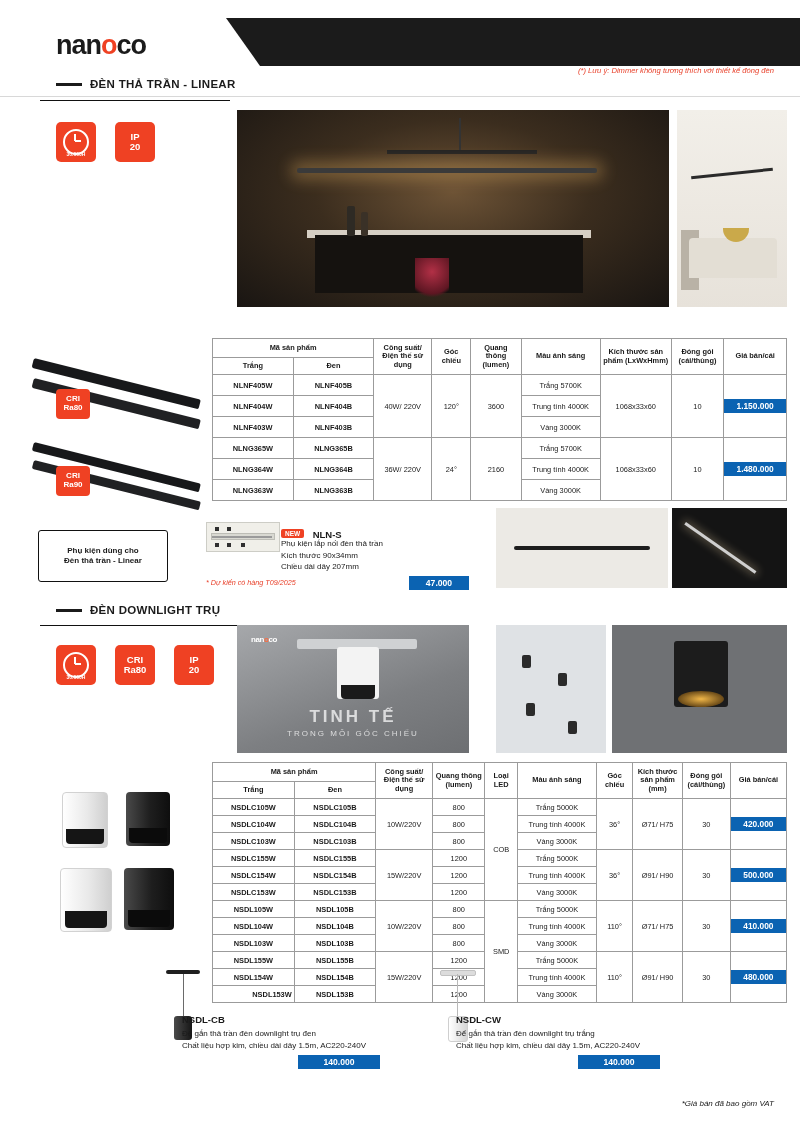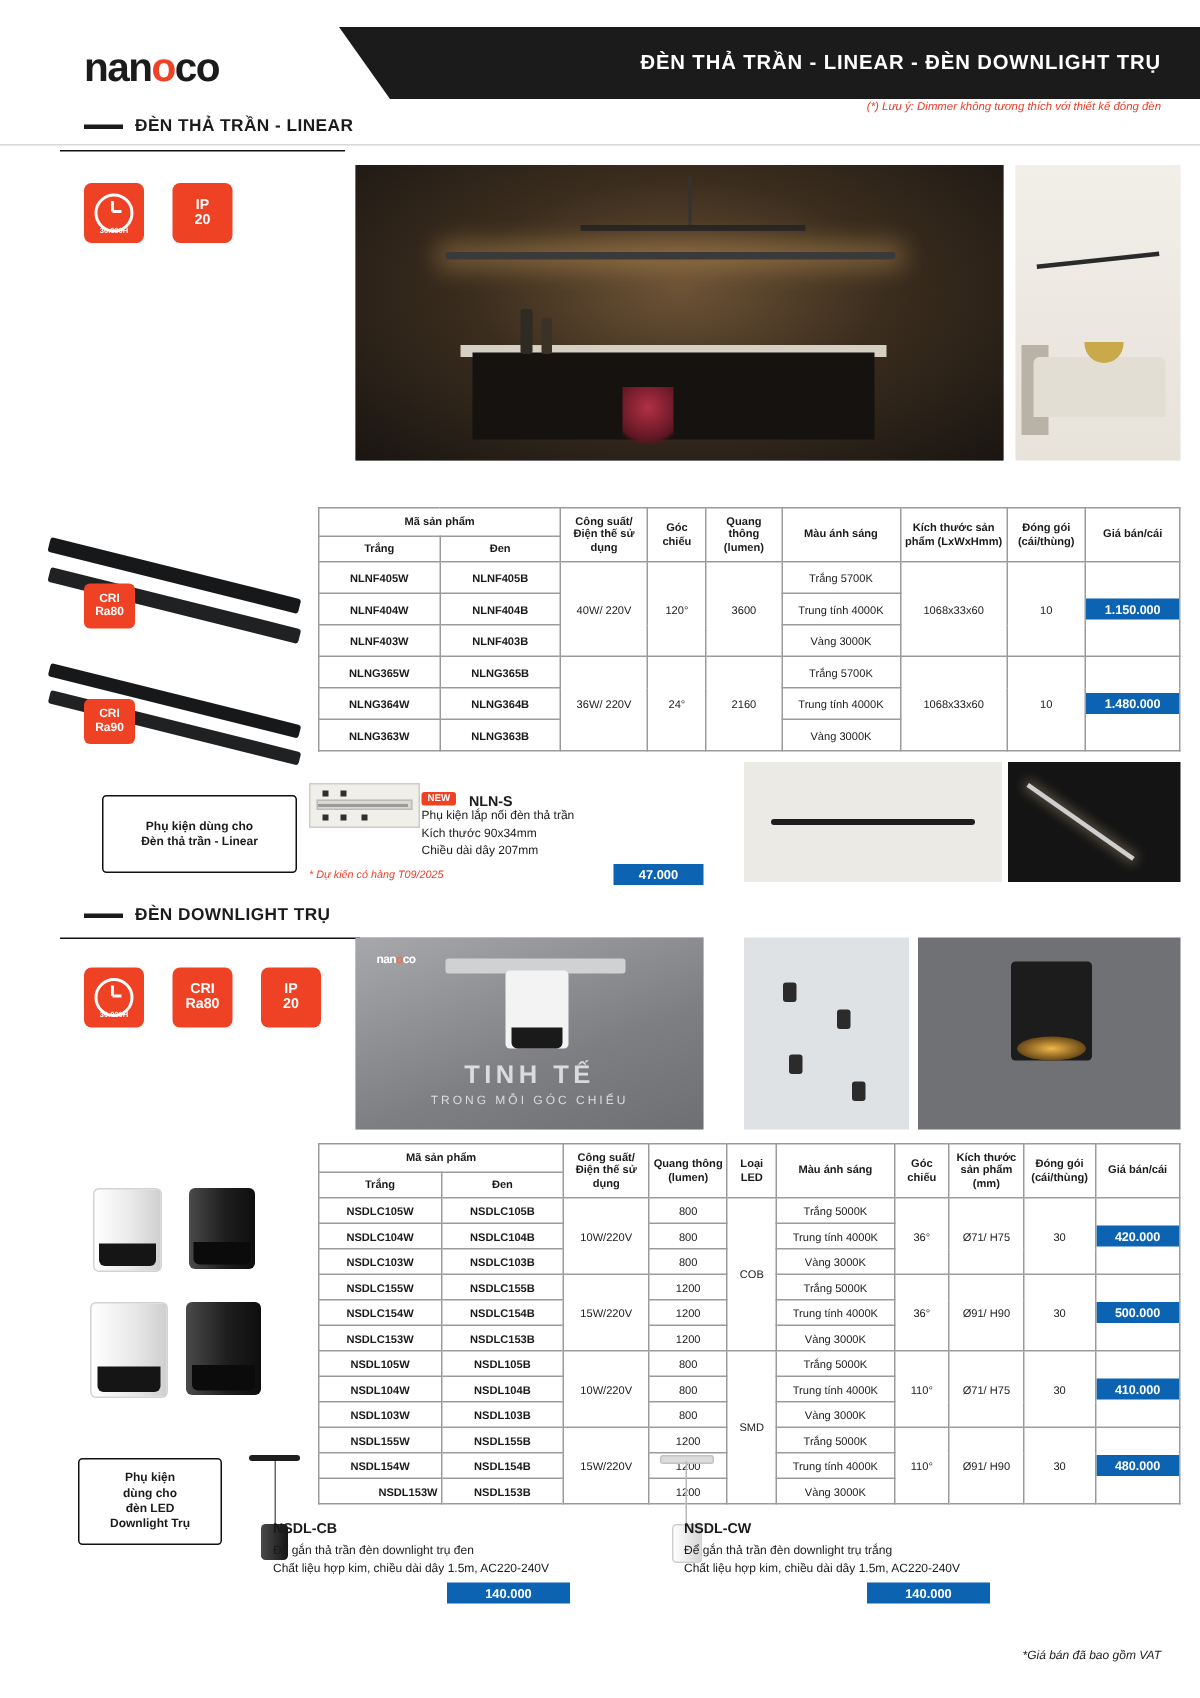--- a/index.html
+++ b/index.html
@@ -159,21 +159,20 @@
   .mini-pend .plate{position:absolute;height:4px;border-radius:2px;}
   .mini-pend .body{position:absolute;border-radius:3px;}
 </style>
 </head>
 <body>
 
 <div class="page">
 
   <div class="header">
     <div class="hdr-black"></div>
-    <div class="hdr-title">ĐÈN THẢ TRẦN - LINEAR - ĐÈN DOWNLIGHT TRỤ</div>
     <div class="logo">nan<span class="o">o</span>co</div>
     <div class="hdr-note">(*) Lưu ý: Dimmer không tương thích với thiết kế đóng đèn</div>
     <div class="hdr-rule"></div>
   </div>
 
   <div class="sec-head" style="left:56px;top:78px;">
     <div class="sec-bar"></div>
     <div class="sec-txt">ĐÈN THẢ TRẦN - LINEAR</div>
   </div>
   <div class="sec-underline" style="left:40px;top:100px;width:190px;"></div>
@@ -288,21 +287,21 @@
       <td>Trung tính 4000K</td>
     </tr>
     <tr>
       <td class="bold" style="height:18px;">NLNG363W</td>
       <td class="bold">NLNG363B</td>
       <td>Vàng 3000K</td>
     </tr>
   </tbody>
     </table>
 
-  <div class="acc-label" style="left:68px;top:530px;width:120px;height:42px;">
+  <div class="acc-label" style="left:38px;top:530px;width:120px;height:42px;">
     <span>Phụ kiện dùng cho<br>Đèn thả trần - Linear</span>
   </div>
 
   <div class="pcb" style="left:206px;top:522px;width:72px;height:28px;">
     <div class="strip" style="left:4px;top:10px;width:62px;"></div>
     <div class="dot" style="left:8px;top:4px;"></div>
     <div class="dot" style="left:20px;top:4px;"></div>
     <div class="dot" style="left:8px;top:20px;"></div>
     <div class="dot" style="left:20px;top:20px;"></div>
     <div class="dot" style="left:34px;top:20px;"></div>
@@ -504,23 +503,20 @@
     </tr>
     <tr>
       <td class="bold" style="height:14px;text-align:right;">NSDL153W</td>
       <td class="bold">NSDL153B</td>
       <td>1200</td>
       <td>Vàng 3000K</td>
     </tr>
   </tbody>
     </table>
 
-  <div class="acc-label" style="left:52px;top:972px;width:86px;height:48px;">
-    <span>Phụ kiện<br>dùng cho<br>đèn LED<br>Downlight Trụ</span>
-  </div>
 
   <div class="mini-pend" style="left:158px;top:968px;width:50px;height:90px;">
     <div class="plate" style="left:8px;top:2px;width:34px;background:#1f1f1f;"></div>
     <div class="wire" style="left:25px;top:6px;height:42px;"></div>
     <div class="body" style="left:16px;top:48px;width:18px;height:24px;background:linear-gradient(90deg,#4a4a4a,#161616);"></div>
   </div>
 
   <div style="position:absolute;left:182px;top:1014px;font-size:9.5px;font-weight:bold;">NSDL-CB</div>
   <div class="acc-txt" style="left:182px;top:1028px;width:230px;">
     <div>Để gắn thả trần đèn downlight trụ đen</div>

